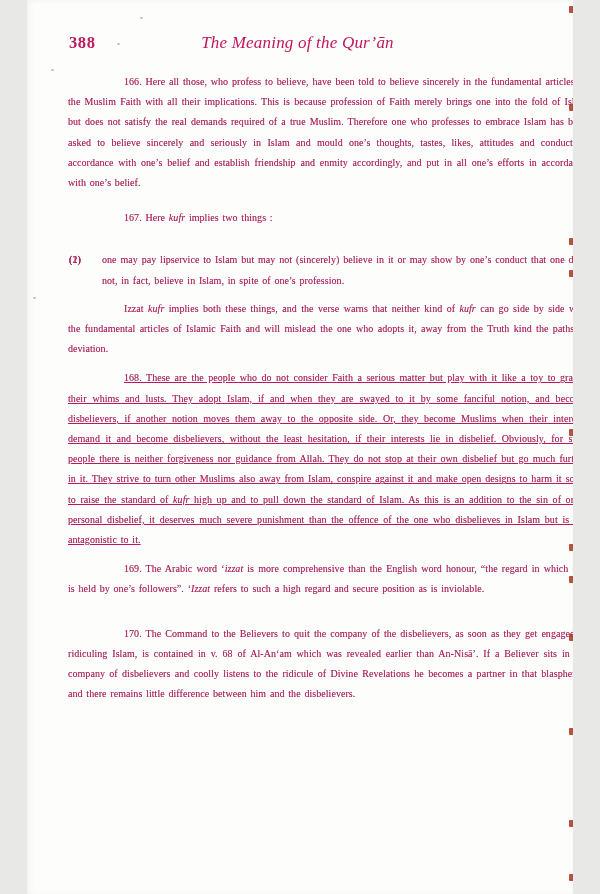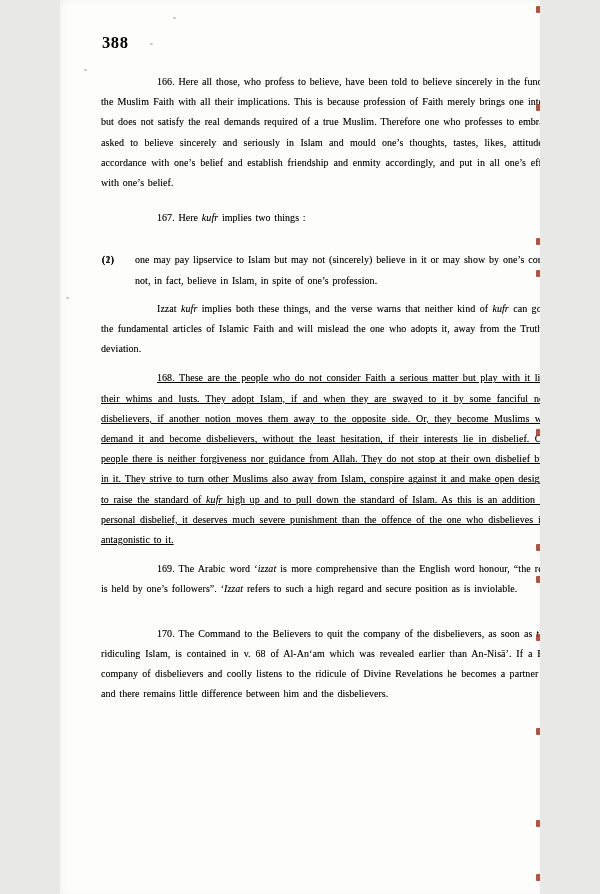--- a/index.html
+++ b/index.html
@@ -1,19 +1,19 @@
 <!DOCTYPE html>
 <html><head>
 <meta charset="utf-8">
 <style>
   html,body { margin:0; padding:0; background:#e8e8e6; }
   .page {
-    position:relative; width:480px; height:894px; margin:0 auto;
+    position:relative; width:546px; height:894px; margin:0 auto;
     background:#fdfdfc; overflow:hidden;
-    font-family:"Liberation Serif", serif; color:#000000;
+    font-family:"Liberation Serif", serif; color:#be185d;
     box-shadow:inset 3px 0 6px rgba(0,0,0,0.035), inset 0 2px 4px rgba(0,0,0,0.02);
   }
   .content { position:absolute; left:41px; top:33px; width:519px; }
 
   .page-header { position:relative; height:23px; margin-bottom:16px; }
   .page-number {
     position:absolute; left:1px; top:0; font-weight:bold;
     font-size:16.5px; letter-spacing:0.6px;
   }
   .running-title {
@@ -48,20 +48,21 @@
   }
 </style>
 </head>
 <body>
 
 <div class="page">
   <div class="content">
 
     <div class="page-header">
       <span class="page-number">388</span>
+      <div class="running-title">The Meaning of the Qur’ān</div>
     </div>
 
     <p class="body-par indent mb-166"><span>166. Here all those, who profess to believe, have been told to believe sincerely in the fundamental articles of the Muslim Faith with all their implications. This is because profession of Faith merely brings one into the fold of Islam but does not satisfy the real demands required of a true Muslim. Therefore one who professes to embrace Islam has been asked to believe sincerely and seriously in Islam and mould one’s thoughts, tastes, likes, attitudes and conduct in accordance with one’s belief and establish friendship and enmity accordingly, and put in all one’s efforts in accordance with one’s belief.</span></p>
 
     <p class="body-par indent mb-intro"><span>167. Here </span><i>kufr</i><span> implies two things :</span></p>
 
     <div class="body-par list-item mb-item1">
       <span class="marker">(1)</span>
     </div>
 

